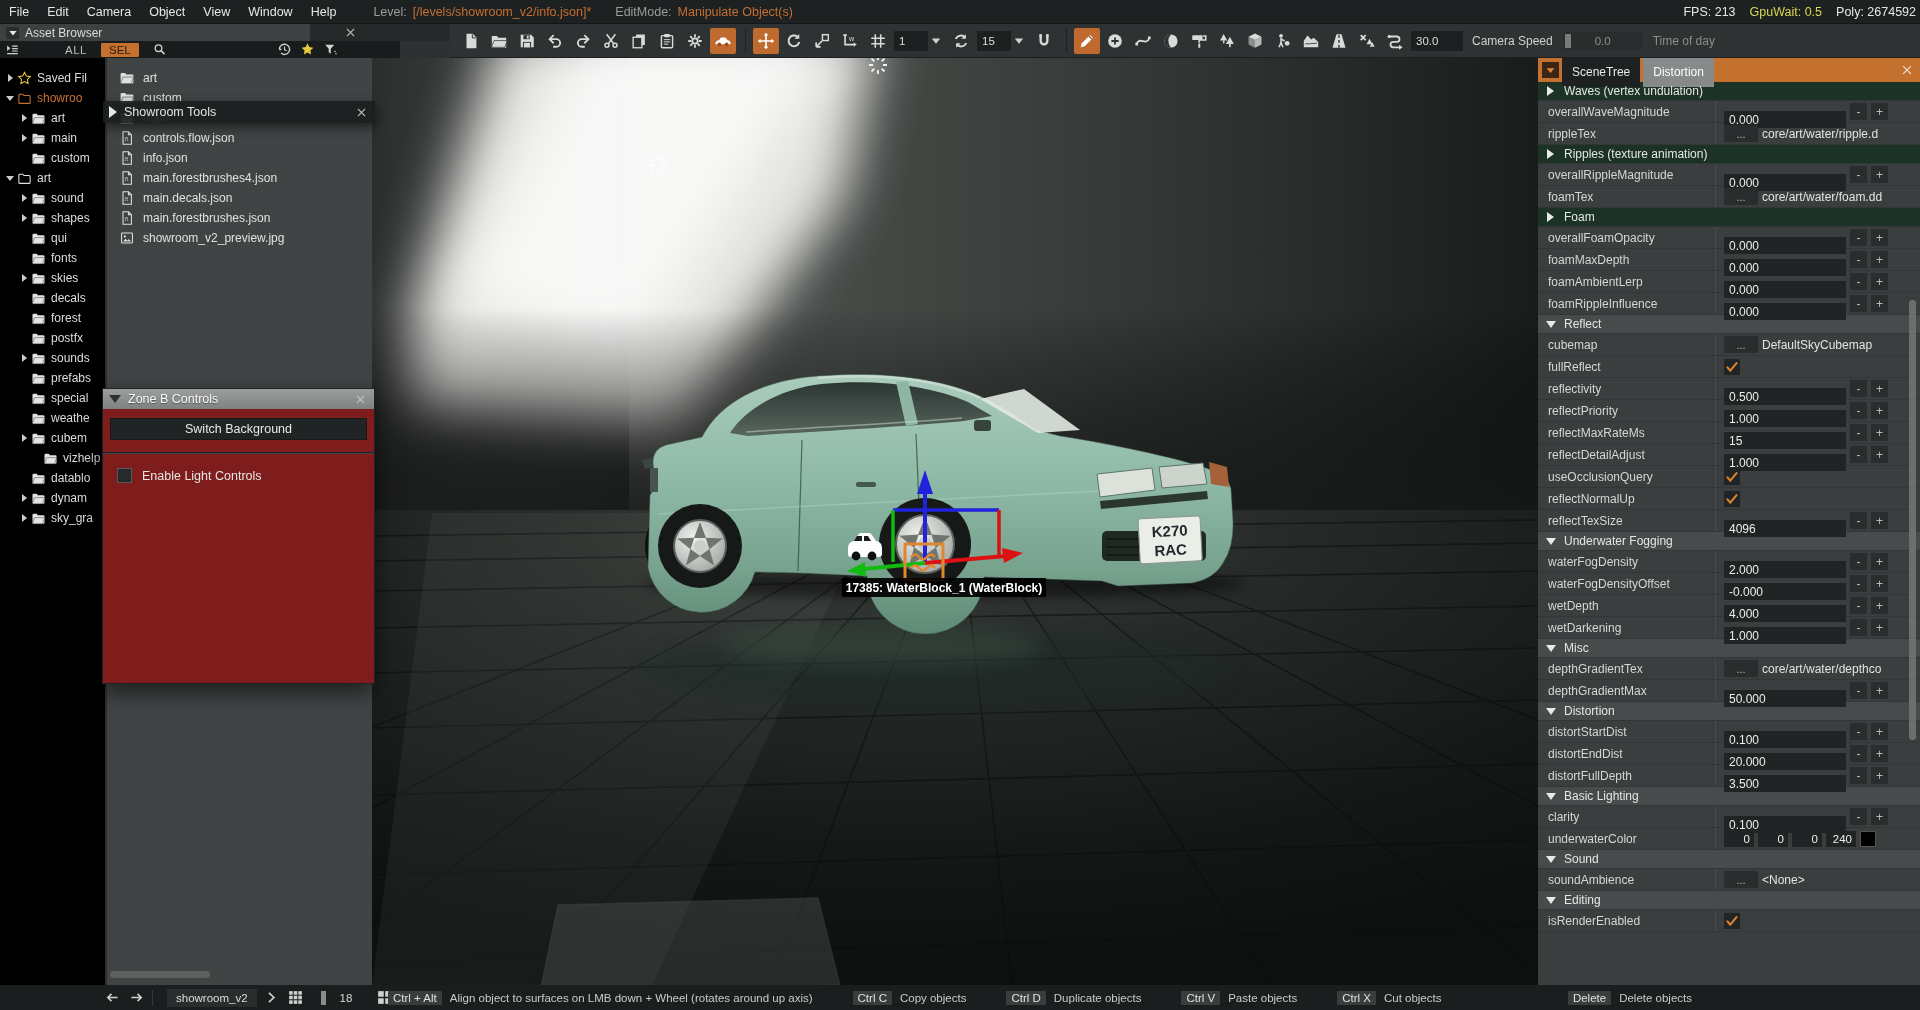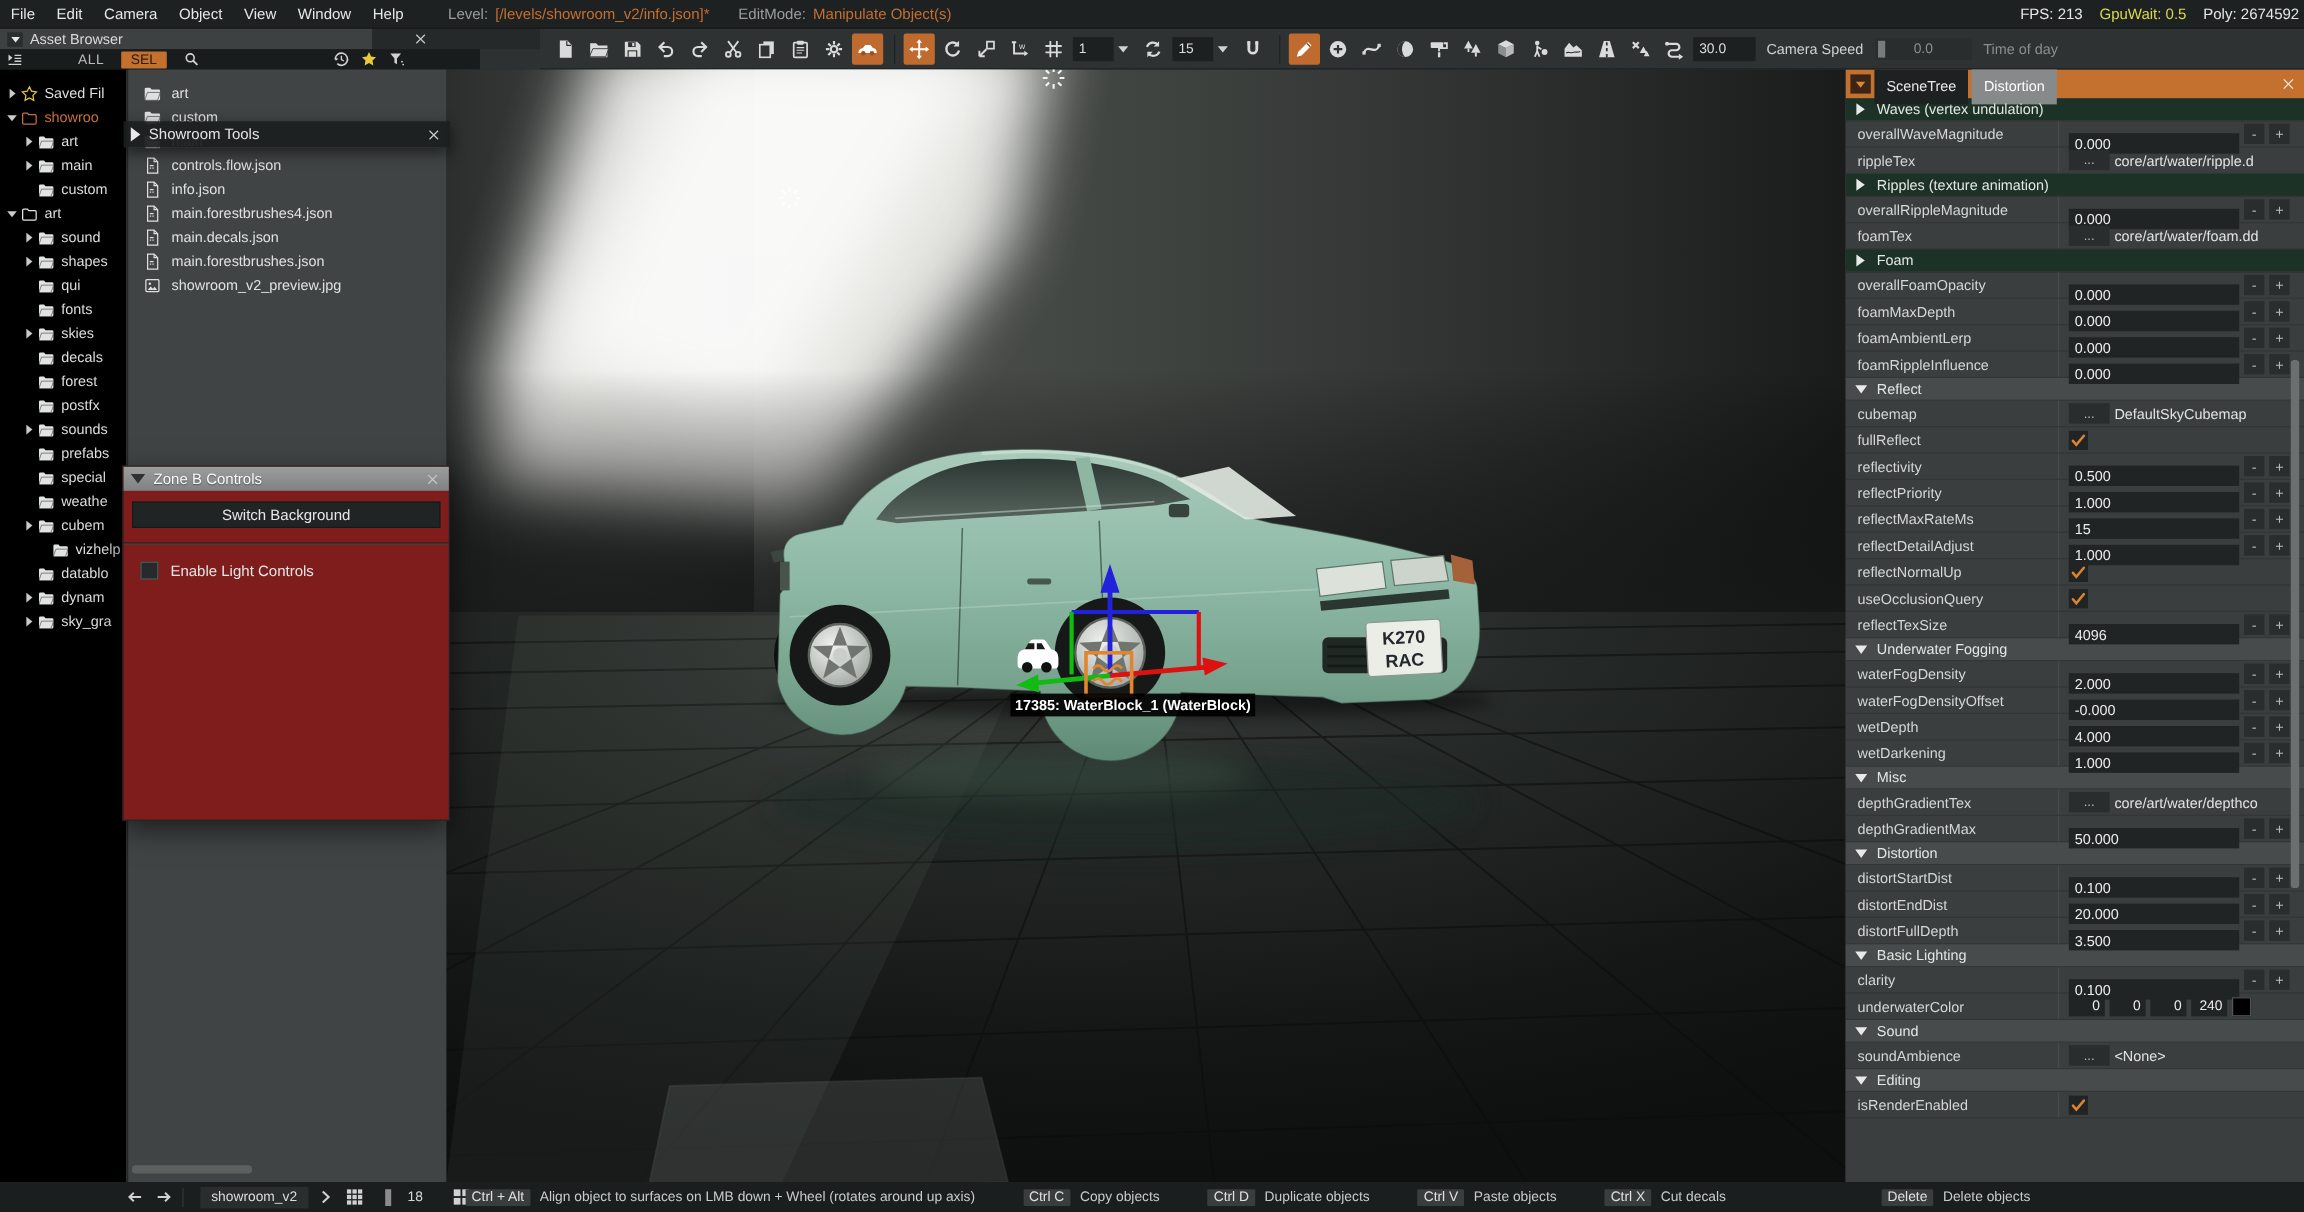--- a/index.html
+++ b/index.html
@@ -112,21 +112,21 @@
   .sec .arr{width:10px;height:10px;position:relative;display:inline-block;}
   .sec.collapsed .arr::after{content:"";position:absolute;left:1px;top:0;border-left:7px solid #e8eae9;
       border-top:5px solid transparent;border-bottom:5px solid transparent;}
   .sec.expanded .arr::after{content:"";position:absolute;left:0;top:2px;border-top:7px solid #e8eae9;
       border-left:5px solid transparent;border-right:5px solid transparent;}
   .slab{color:#e3e7e4;font-size:12px;}
   .irow.prop{height:22px;}
   .plab{width:178px;flex:none;padding-left:10px;color:#d4d7d6;font-size:12px;
         white-space:nowrap;overflow:hidden;border-right:1px solid #474b4b;height:100%;display:flex;align-items:center;}
   .pval{display:flex;align-items:center;gap:4px;padding-left:8px;flex:1;min-width:0;}
-  .ibox{width:142px;height:17px;background:#212424;color:#eceeed;display:inline-flex;
+  .ibox{width:122px;height:17px;background:#212424;color:#eceeed;display:inline-flex;
         align-items:center;padding:0 5px;font-size:12px;flex:none;margin-top:16px;}
   .sbtn{width:17px;height:17px;background:#2a2d2d;color:#b8bbba;display:inline-flex;
         align-items:center;justify-content:center;font-size:12px;flex:none;}
   .dots{width:34px;height:17px;background:#2a2d2d;color:#b8bbba;display:inline-flex;
         align-items:center;justify-content:center;font-size:11px;flex:none;}
   .tval{color:#e2e4e3;font-size:12px;white-space:nowrap;overflow:hidden;}
   .cbox{width:16px;height:16px;background:#212424;display:inline-flex;align-items:center;justify-content:center;}
   .cbox svg{width:14px;height:14px;}
   .mini{width:30px;height:16px;background:#212424;color:#eceeed;display:inline-flex;align-items:center;
         justify-content:flex-end;padding:0 4px;font-size:11.5px;flex:none;}
@@ -1157,31 +1157,31 @@
         </div>
         <div class="irow prop">
           <span class="plab">reflectDetailAdjust</span>
           <span class="pval">
             <span class="ibox">1.000</span>
             <span class="sbtn">-</span>
             <span class="sbtn">+</span>
           </span>
         </div>
         <div class="irow prop">
-          <span class="plab">reflectNormalUp</span>
+          <span class="plab">useOcclusionQuery</span>
           <span class="pval">
             <span class="cbox">
               <svg viewBox="0 0 20 20" width="100%" height="100%">
                 <path d="M3.5 10.5l4 4.8L16.5 4.5" fill="none" stroke="#dd8330" stroke-width="3" stroke-linecap="round"></path>
               </svg>
             </span>
           </span>
         </div>
         <div class="irow prop">
-          <span class="plab">useOcclusionQuery</span>
+          <span class="plab">reflectNormalUp</span>
           <span class="pval">
             <span class="cbox">
               <svg viewBox="0 0 20 20" width="100%" height="100%">
                 <path d="M3.5 10.5l4 4.8L16.5 4.5" fill="none" stroke="#dd8330" stroke-width="3" stroke-linecap="round"></path>
               </svg>
             </span>
           </span>
         </div>
         <div class="irow prop">
           <span class="plab">reflectTexSize</span>
@@ -1384,21 +1384,21 @@
         <span class="sc">
           <kbd>Ctrl D</kbd>
           <span class="scl">Duplicate objects</span>
         </span>
         <span class="sc">
           <kbd>Ctrl V</kbd>
           <span class="scl">Paste objects</span>
         </span>
         <span class="sc">
           <kbd>Ctrl X</kbd>
-          <span class="scl">Cut decals</span>
+          <span class="scl">Cut objects</span>
         </span>
         <span class="sc push">
           <kbd>Delete</kbd>
           <span class="scl">Delete objects</span>
         </span>
       </div>
   </div>
 
 </div>
 

